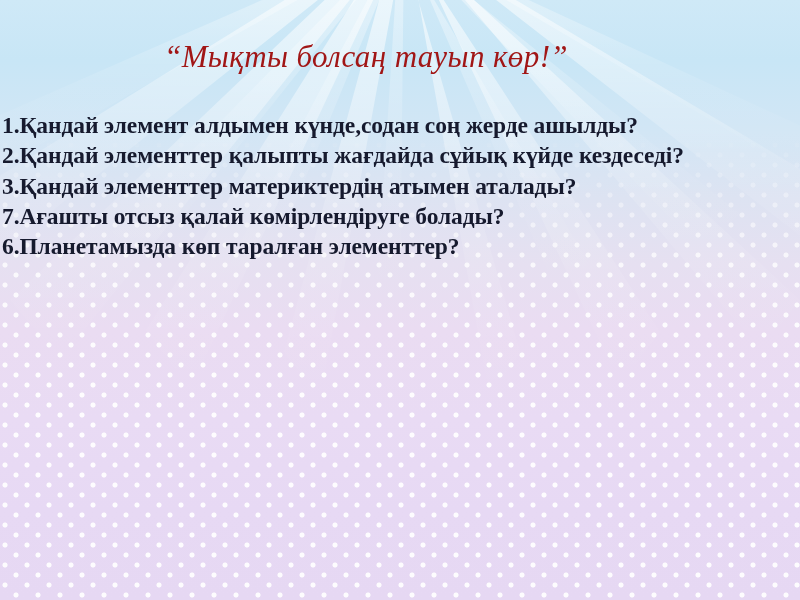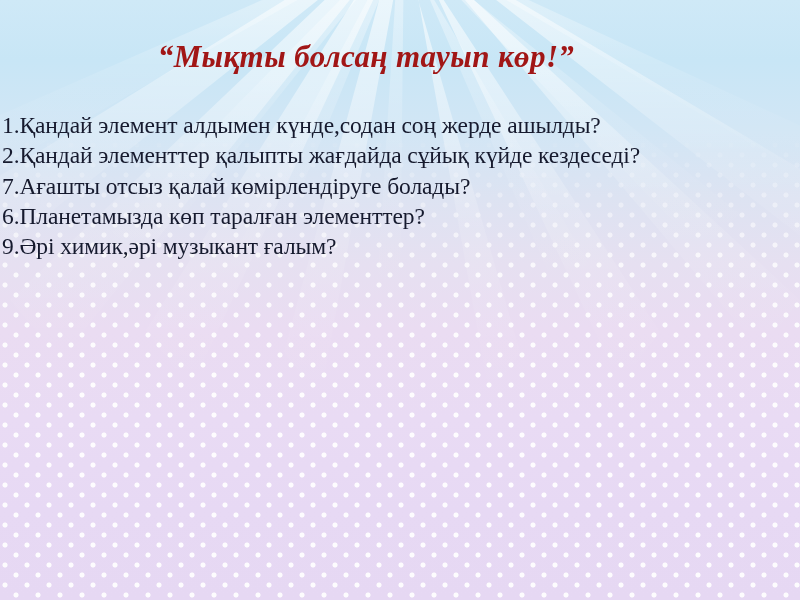--- a/index.html
+++ b/index.html
@@ -77,41 +77,41 @@
   }
 
   #slide-title {
     position: absolute;
     left: 0;
     top: 38px;
     width: 732px;
     text-align: center;
     font-family: "Liberation Serif", "DejaVu Serif", serif;
     font-style: italic;
-    font-weight: bold;
+    font-weight: normal;
     font-size: 31px;
     line-height: 38px;
     letter-spacing: 0.4px;
     color: #a11616;
     white-space: nowrap;
   }
 
   #question-list {
     position: absolute;
     left: 2px;
     top: 110px;
     width: 796px;
     margin: 0;
     padding: 0;
     list-style: none;
   }
 
   #question-list li {
     font-family: "Liberation Serif", "DejaVu Serif", serif;
-    font-weight: normal;
+    font-weight: bold;
     font-size: 23.5px;
     line-height: 30.3px;
     color: #161a2e;
     white-space: nowrap;
     letter-spacing: -0.1px;
   }
 </style>
 </head>
 <body>
 
@@ -155,19 +155,19 @@
 
   <div id="dots"></div>
 
   <div id="content">
 
     <div id="slide-title">“Мықты болсаң тауып көр!”</div>
 
     <ol id="question-list">
       <li>1.Қандай элемент алдымен күнде,содан соң жерде ашылды?</li>
       <li>2.Қандай элементтер қалыпты жағдайда сұйық күйде кездеседі?</li>
+      <li>3.Қандай элементтер материктердің атымен аталады?</li>
       <li>7.Ағашты отсыз қалай көмірлендіруге болады?</li>
       <li>6.Планетамызда көп таралған элементтер?</li>
-      <li>9.Әрі химик,әрі музыкант ғалым?</li>
     </ol>
 
   </div>
 </div>
 
 </body></html>

